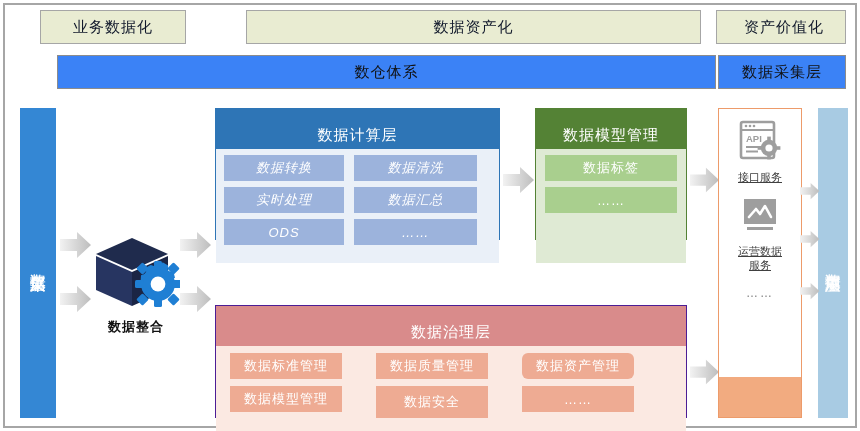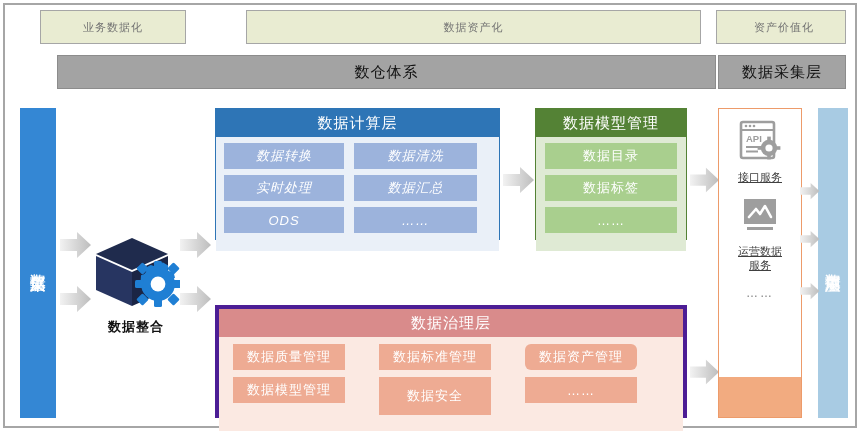--- a/index.html
+++ b/index.html
@@ -10,59 +10,59 @@
   }
   .frame{
     position:absolute;left:3px;top:3px;width:854px;height:425px;
     border:2px solid #a6a6a6;box-sizing:border-box;background:#fff;
   }
   .abs{position:absolute;box-sizing:border-box;}
   
   .banner{
     background:#e9ecd2;border:1px solid #a6a6a6;
     display:flex;align-items:center;justify-content:center;
-    font-size:11px;color:#737373;letter-spacing:1px;
+    font-size:15px;color:#0f172a;letter-spacing:1px;
   }
   .whitebox{
-    background:#a3a3a3;border:1px solid #8c8c8c;
+    background:#3b82f6;border:1px solid #8c8c8c;
     display:flex;align-items:center;justify-content:center;
     font-size:15px;color:#111;letter-spacing:1px;
   }
   
   .vbar{
     display:flex;align-items:center;justify-content:center;
     color:#ffffff;font-size:16px;line-height:1.08;letter-spacing:1px;
     writing-mode:vertical-rl;text-orientation:upright;
   }
   .vbar.collect{background:#3487d4;}
   .vbar.app{background:#a8cbe3;}
   .panel-title{
     display:flex;align-items:center;justify-content:center;
-    color:#ffffff;font-size:15px;letter-spacing:1px;
+    color:#ffffff;font-size:15px;letter-spacing:1px;margin-top:12px;
   }
   .panel-body{display:flex;flex-wrap:wrap;}
   
   .compute{background:#2e75b6;border:1px solid #2e75b6;}
   .compute .panel-body{background:#eaf0f8;}
   .chip-blue{
     background:#9cb3dc;color:#ffffff;font-size:13px;
     display:flex;align-items:center;justify-content:center;
     letter-spacing:1px;
     font-style:italic;
   }
   
   .asset{background:#548235;border:1px solid #548235;}
   .asset .panel-body{background:#dfead4;}
   .chip-green{
     background:#a9cf8e;color:#ffffff;font-size:13px;
     display:flex;align-items:center;justify-content:center;
     letter-spacing:1px;
   }
   
-  .gov{background:#d98b8b;border:4px solid #4c1d95;}
+  .gov{background:#d98b8b;border:1px solid #4c1d95;}
   .gov .panel-body{background:#fbe9e2;}
   .chip-pink{
     background:#eeab93;color:#ffffff;font-size:13px;
     display:flex;align-items:center;justify-content:center;
     letter-spacing:1px;
   }
   
   .service{background:#f2ab80;border:1px solid #ed9b6a;}
   .service .panel-body{
     background:#ffffff;display:block;
@@ -177,40 +177,39 @@
 
   <div class="arrow" style="left:503px;top:166px;">
     <svg width="32" height="28" viewBox="0 0 32 28">
       <path d="M0,8 L17,8 L17,1 L31,14 L17,27 L17,20 L0,20 Z" fill="url(#ag1)"></path>
     </svg>
   </div>
 
   <div class="abs asset" style="left:535px;top:108px;width:152px;height:132px;">
     <div class="panel-title" style="height:28px;">数据模型管理</div>
     <div class="panel-body" style="height:102px;padding:6px 9px;gap:6px;flex-direction:column;align-content:flex-start;">
-      <div class="chip-green" style="width:132px;height:26px;">数据目录</div>
       <div class="chip-green" style="width:132px;height:26px;">数据标签</div>
       <div class="chip-green" style="width:132px;height:26px;">……</div>
     </div>
   </div>
 
   <div class="arrow" style="left:690px;top:166px;">
     <svg width="30" height="28" viewBox="0 0 32 28">
       <path d="M0,8 L17,8 L17,1 L31,14 L17,27 L17,20 L0,20 Z" fill="url(#ag1)"></path>
     </svg>
   </div>
 
   <div class="abs gov" style="left:215px;top:305px;width:472px;height:113px;">
     <div class="panel-title" style="height:28px;">数据治理层</div>
     <div class="panel-body" style="height:83px;padding:7px 14px;gap:7px 34px;align-content:flex-start;">
+      <div class="chip-pink" style="width:112px;height:26px;">数据标准管理</div>
       <div class="chip-pink" style="width:112px;height:26px;">数据质量管理</div>
-      <div class="chip-pink" style="width:112px;height:26px;">数据标准管理</div>
       <div class="chip-pink" style="width:112px;height:26px;border-radius:6px;">数据资产管理</div>
       <div class="chip-pink" style="width:112px;height:26px;">数据模型管理</div>
-      <div class="chip-pink" style="width:112px;height:38px;">数据安全</div>
+      <div class="chip-pink" style="width:112px;height:32px;">数据安全</div>
       <div class="chip-pink" style="width:112px;height:26px;">……</div>
     </div>
   </div>
 
   <div class="arrow" style="left:690px;top:358px;">
     <svg width="30" height="28" viewBox="0 0 32 28">
       <path d="M0,8 L17,8 L17,1 L31,14 L17,27 L17,20 L0,20 Z" fill="url(#ag1)"></path>
     </svg>
   </div>
 

